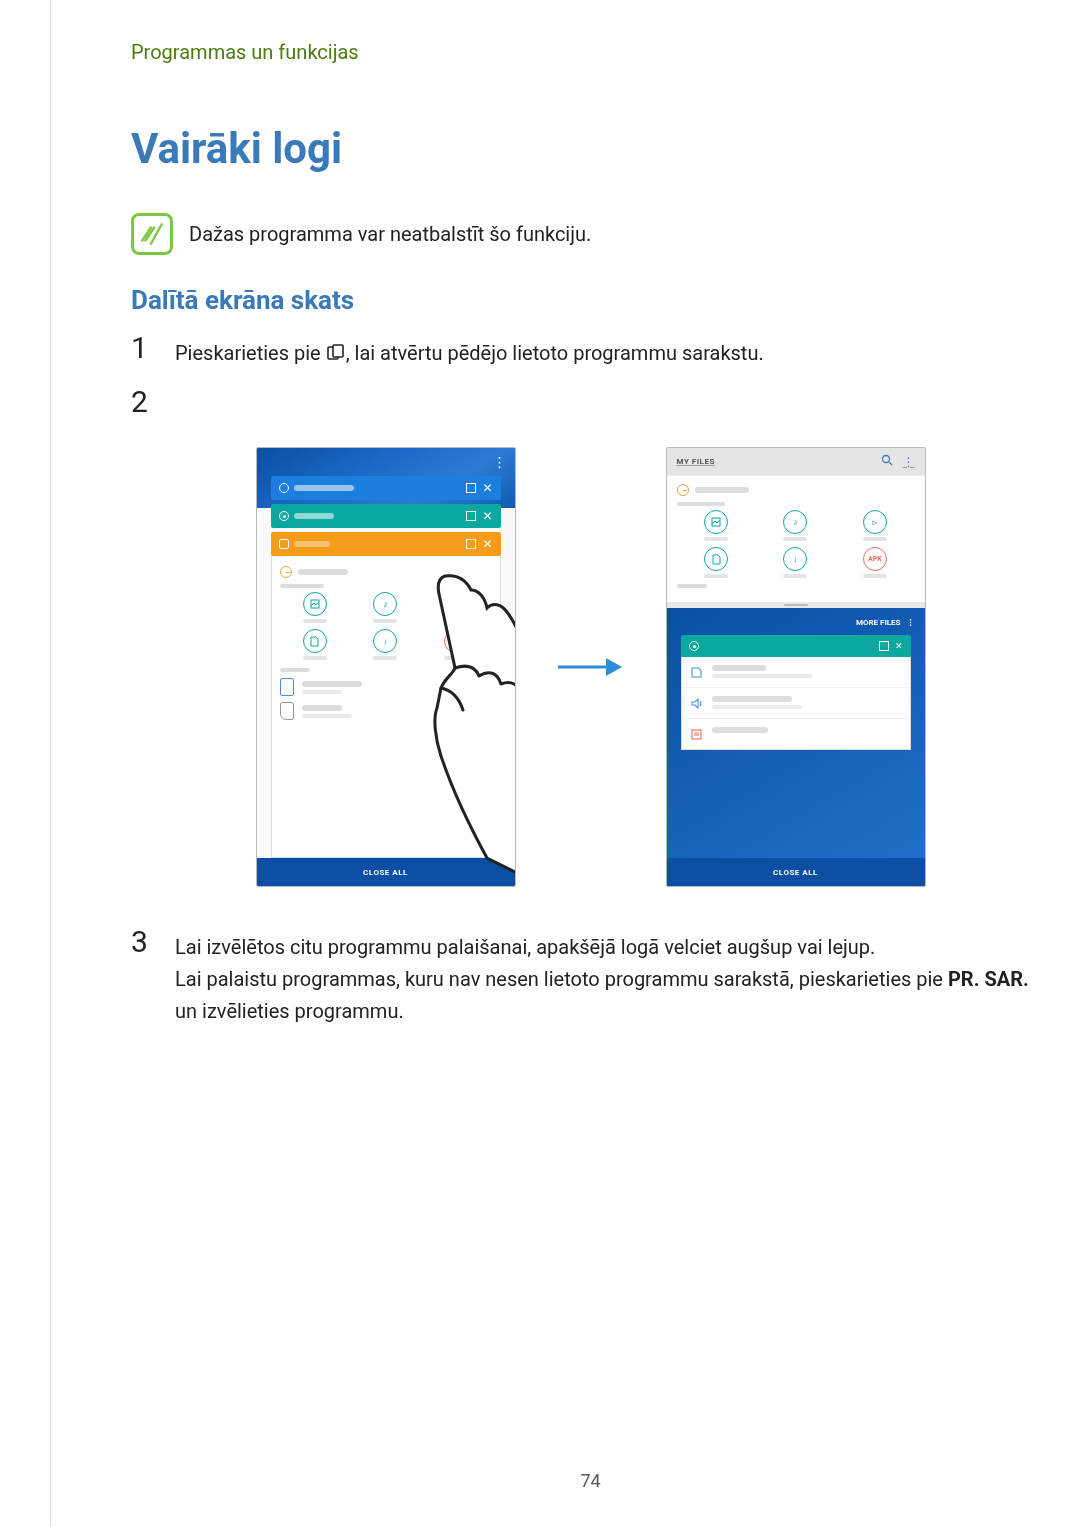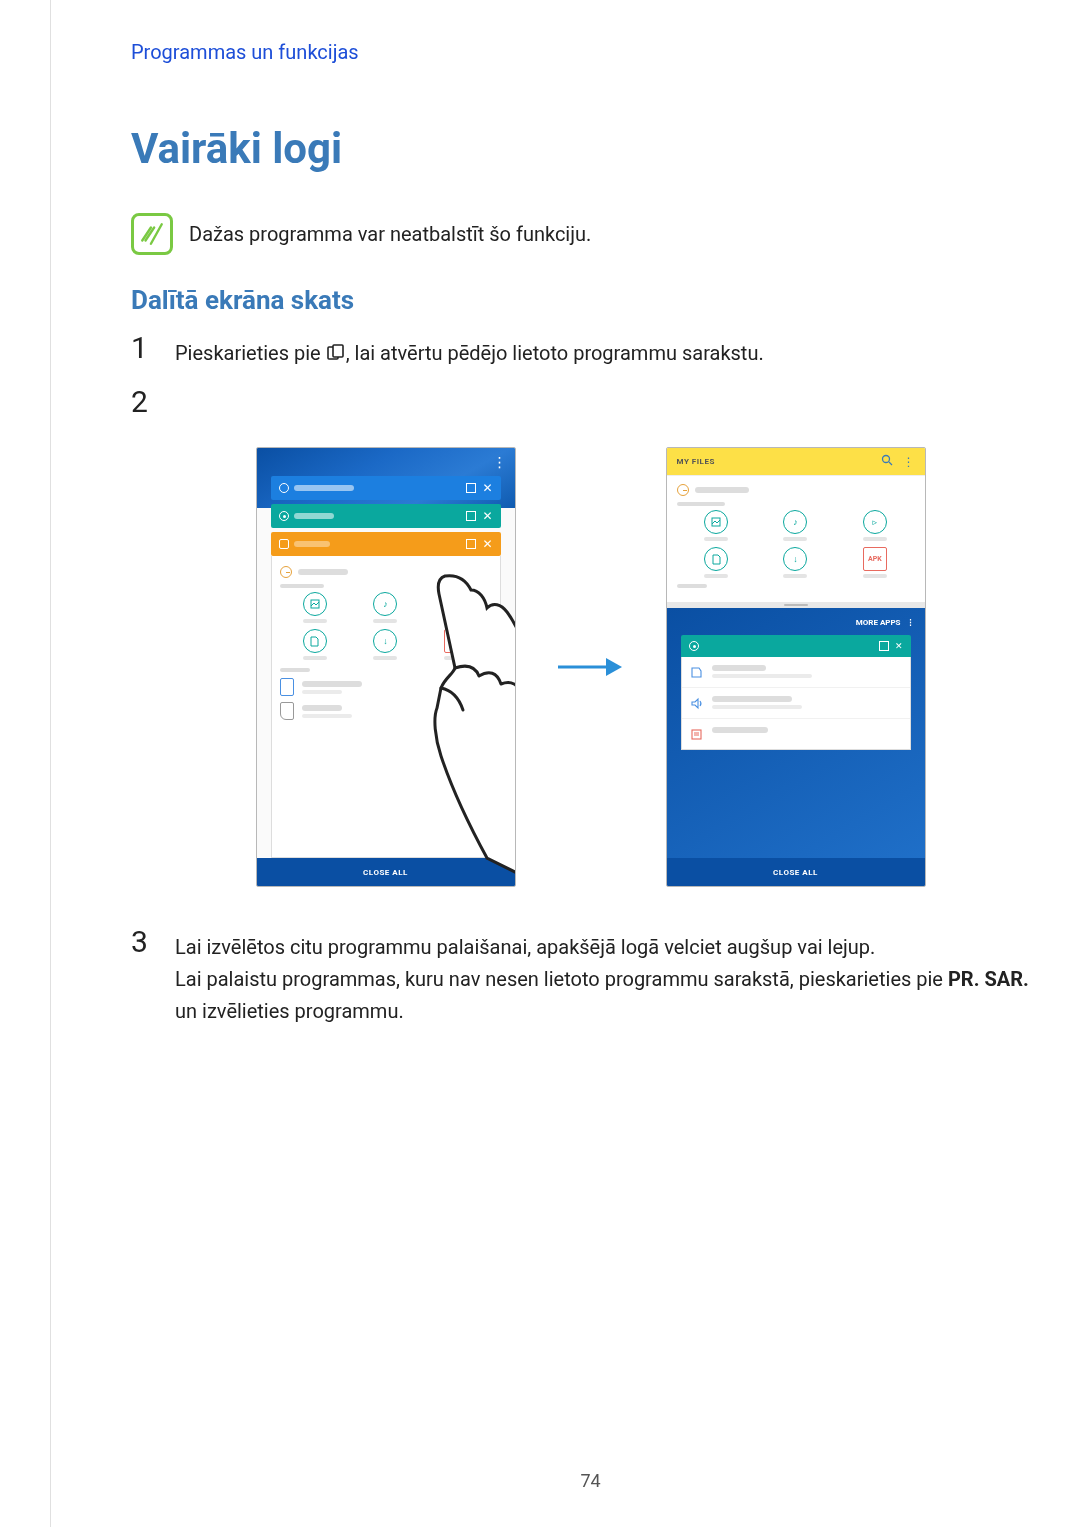--- a/index.html
+++ b/index.html
@@ -11,21 +11,21 @@
   .page {
     width: 1080px;
     height: 1527px;
     position: relative;
     padding: 40px 80px 40px 80px;
     border-left: 1px solid #e0e0e0;
     margin-left: 50px;
   }
   .header {
     font-size: 20px;
-    color: #1d4ed8;
+    color: #4d7c0f;
     margin-bottom: 60px;
   }
   .title {
     font-size: 42px;
     color: #3a7ab8;
     font-weight: 700;
     margin-bottom: 40px;
   }
   .subtitle {
     font-size: 26px;
@@ -174,39 +174,40 @@
     position: absolute;
     top: 120px;
     left: 140px;
     width: 190px;
     height: 320px;
     z-index: 3;
     pointer-events: none;
   }
   
   .p2-top {
-    background: #fde047;
+    background: #e5e5e5;
     height: 28px;
     border-bottom: 1px solid #eee;
     display: flex;
     align-items: center;
     justify-content: space-between;
     padding: 0 10px;
+    text-decoration: underline;
   }
   .p2-title { font-size: 8px; font-weight: 700; color: #555; letter-spacing: 0.5px; }
   .p2-top-right { display: flex; gap: 10px; align-items: center; color: #3a7ab8; font-size: 12px; }
   .p2-upper { background: #fff; padding: 8px 10px 10px 10px; }
   .p2-middle { background: linear-gradient(150deg,#0a4fa3,#1f6fc8); flex: 1; padding: 6px 0 0 0; }
   .more-apps { color: #fff; text-align: right; font-size: 8px; font-weight: 700; padding: 4px 10px 8px 10px; display:flex; justify-content:flex-end; align-items:center; gap:6px;}
   .p2-card { margin: 0 14px; background: #0aa89e; height: 22px; border-radius: 2px 2px 0 0; display: flex; align-items: center; justify-content: space-between; padding: 0 8px; color: #fff; }
   .p2-list { margin: 0 14px; background: #fff; border: 1px solid #ddd; border-top: none; }
   .p2-li { display: flex; gap: 8px; padding: 8px; border-bottom: 1px solid #f1f1f1; align-items: flex-start; }
   .p2-li .ic { width: 14px; height: 14px; flex: 0 0 14px; display:flex; align-items:center; justify-content:center;}
   .p2-li .txts { display:flex; flex-direction:column; gap:3px; flex:1;}
-  .apk { border: 1.3px solid #e86a5f; color:#e86a5f; border-radius:2px; width:24px; height:24px; display:flex;align-items:center;justify-content:center; font-size:7px; font-weight:700;}
+  .apk { border: 1.3px solid #e86a5f; color:#e86a5f; border-radius:12px; width:24px; height:24px; display:flex;align-items:center;justify-content:center; font-size:7px; font-weight:700;}
   .page-num { text-align: center; font-size: 18px; color: #555; position: absolute; bottom: 36px; left: 0; right: 0; }
 </style>
 </head>
 <body>
 
 <div class="page">
 
   <div class="header">Programmas un funkcijas</div>
 
   <h1 class="title">Vairāki logi</h1>
@@ -406,21 +407,21 @@
               <div class="tiny"></div>
             </div>
         </div>
         <div class="cat blurline" style="width:30px;height:4px;margin-top:6px;"></div>
       </div>
       <div style="height:6px;background:#e8e8e8;display:flex;justify-content:center;align-items:center;">
           <span style="width:24px;height:2px;background:#bbb;border-radius:1px;"></span>
         </div>
       <div class="p2-middle">
         <div class="more-apps">
-            <span>MORE APPS</span>
+            <span>MORE FILES</span>
             <span>⋮</span>
           </div>
         <div class="p2-card">
           <span style="display:flex;gap:5px;align-items:center;">
               <span style="width:10px;height:10px;border:1.2px solid #fff;border-radius:50%;position:relative;">
                 <span style="position:absolute;width:3px;height:3px;background:#fff;border-radius:50%;top:3px;left:3px;"></span>
               </span>
               <span class="blurtxt" style="width:40px;background:rgba(255,255,255,.55)"></span>
             </span>
           <span class="right" style="display:flex;gap:6px;align-items:center;">

